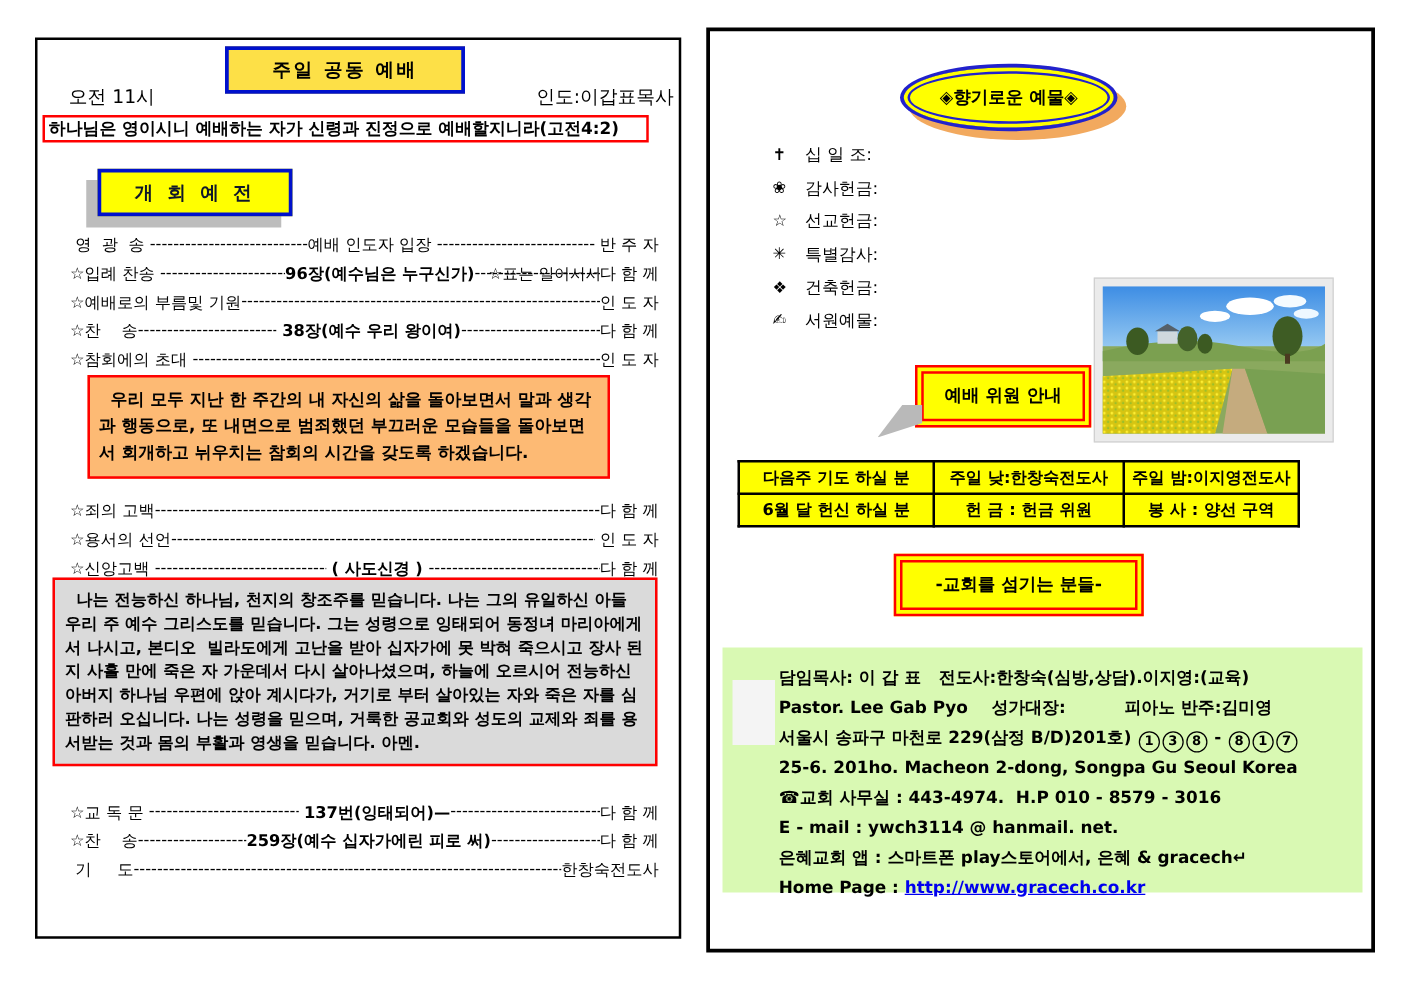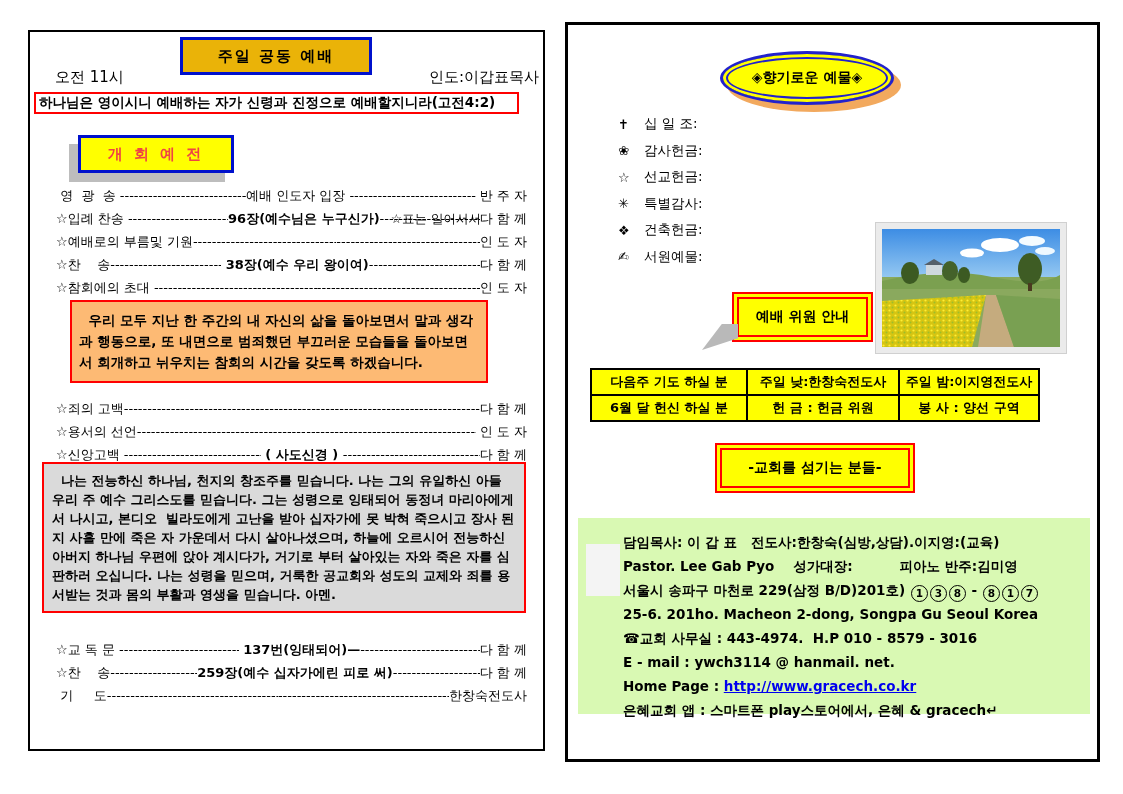--- a/index.html
+++ b/index.html
@@ -3,29 +3,29 @@
 <meta charset="utf-8">
 <style>
   html,body{margin:0;padding:0;background:#ffffff;width:1123px;height:794px;
     font-family:"DejaVu Sans","Liberation Sans",sans-serif;color:#000;}
   .page{position:absolute;background:#fff;box-sizing:border-box;}
   #page-left{left:28px;top:30px;width:517px;height:721px;border:2px solid #000;}
   #page-right{left:565px;top:22px;width:535px;height:740px;border:3px solid #000;}
 
   
   .title-box{position:absolute;left:150px;top:5px;width:186px;height:32px;
-    background:#eab308;border:3px solid #0011cc;text-align:center;line-height:32px;
+    background:#fde047;border:3px solid #0011cc;text-align:center;line-height:32px;
     font-weight:bold;font-size:15px;letter-spacing:2px;}
   .time-row{position:absolute;left:25px;right:4px;top:36px;display:flex;
     justify-content:space-between;font-size:15px;white-space:pre;}
   .verse-banner{position:absolute;left:4px;right:24px;top:60px;border:2px solid #ff0000;
     padding:0 3px;font-weight:bold;font-size:13.5px;white-space:nowrap;overflow:hidden;}
   .section-box{position:absolute;left:48px;top:103px;width:150px;height:32px;
     background:#ffff00;border:3px solid #0011cc;text-align:center;line-height:32px;
-    font-weight:bold;font-size:15px;color:#ef4444;letter-spacing:3px;
+    font-weight:bold;font-size:15px;color:#0f172a;letter-spacing:3px;
     box-shadow:-9px 9px 0 #bdbdbd;}
   .standing-note{position:absolute;right:62px;top:135px;font-size:12.5px;margin-top:44px;}
   .lblock{position:absolute;left:26px;right:16px;}
   .lrow{display:flex;align-items:center;height:23px;font-size:13px;}
   .lrow span{white-space:pre;}
   .dots{flex:1;overflow:hidden;white-space:nowrap;}
   .dots::after{content:"--------------------------------------------------------------------------------------------";}
   .b{font-weight:bold;}
   #liturgy1{top:152px;}
   #liturgy2{top:365px;}
@@ -271,16 +271,16 @@
   </div>
 
   <div class="info-box">
     <div class="white-square"></div>
     <div class="info-line">담임목사: 이 갑 표   전도사:한창숙(심방,상담).이지영:(교육)</div>
     <div class="info-line">Pastor. Lee Gab Pyo    성가대장:          피아노 반주:김미영</div>
     <div class="info-line"><span>서울시 송파구 마천로 229(삼정 B/D)201호) </span><span class="circ">1</span><span class="circ">3</span><span class="circ">8</span><span> - </span><span class="circ">8</span><span class="circ">1</span><span class="circ">7</span></div>
     <div class="info-line">25-6. 201ho. Macheon 2-dong, Songpa Gu Seoul Korea</div>
     <div class="info-line">☎교회 사무실 : 443-4974.  H.P 010 - 8579 - 3016</div>
     <div class="info-line">E - mail : ywch3114 @ hanmail. net.</div>
+    <div class="info-line">은혜교회 앱 : 스마트폰 play스토어에서, 은혜 &amp; gracech↵</div>
     <div class="info-line"><span>Home Page : </span><span class="link">http://www.gracech.co.kr</span></div>
-    <div class="info-line">은혜교회 앱 : 스마트폰 play스토어에서, 은혜 &amp; gracech↵</div>
   </div>
 </div>
 
 </body></html>

